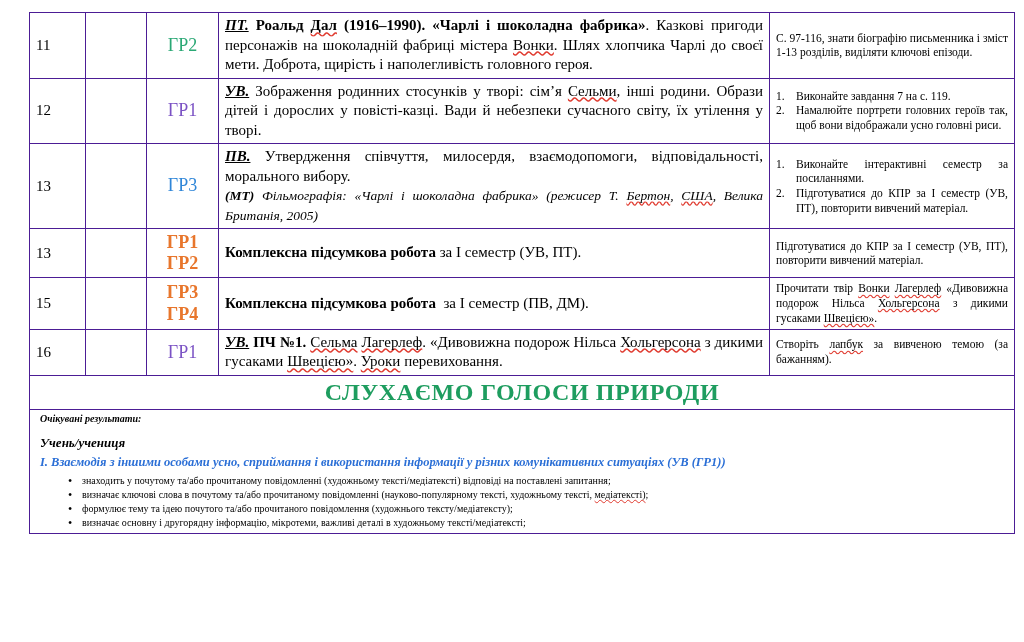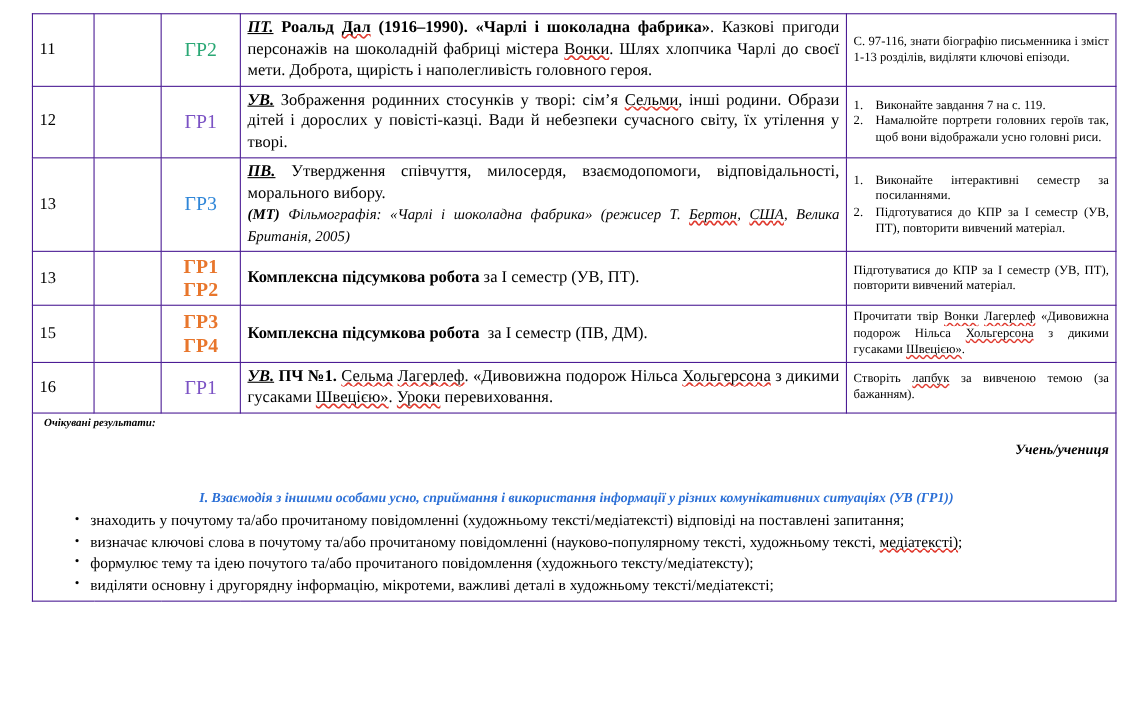--- a/index.html
+++ b/index.html
@@ -58,28 +58,28 @@
 
   .sect-head td{
     text-align:center;padding:9px 0 11px;
   }
   .sect-head .title{
     color:#1e9d5f;font-weight:bold;font-size:24px;letter-spacing:.6px;
   }
 
   .results td{padding:8px 10px 4px 10px;}
   .res-h{font-weight:bold;font-style:italic;font-size:10px;margin:0 0 11px 4px;}
-  .res-sub{font-weight:bold;font-style:italic;font-size:13px;margin:0 0 28px 4px;text-align:right;}
+  .res-sub{font-weight:bold;font-style:italic;font-size:13px;margin:0 0 4px 4px;}
   .res-blue{
     color:#2b6fd6;font-style:italic;font-weight:bold;font-size:12.5px;
     margin:0 0 4px 4px;
   }
   ul.res-bul{margin:0;padding:0 0 0 46px;list-style:none;}
   ul.res-bul li{
-    position:relative;font-size:14px;line-height:1.42;
+    position:relative;font-size:10px;line-height:1.42;
   }
   ul.res-bul li:before{
     content:"\2022";position:absolute;left:-14px;top:-1px;font-size:12px;
   }
 
   .sq{
     text-decoration:underline;
     text-decoration-color:#e03a2f;
     text-decoration-style:wavy;
     text-decoration-skip-ink:none;
@@ -182,28 +182,31 @@
           <td class="c-grp">
             <div class="grp gr-purple">ГР1</div>
           </td>
           <td class="c-main">
             <div class="main-txt"><span class="tag">УВ.</span> <span class="pch">ПЧ №1.</span> <span class="sq">Сельма</span> <span class="sq">Лагерлеф</span>. «Дивовижна подорож Нільса <span class="sq">Хольгерсона</span> з дикими гусаками <span class="sq">Швецією»</span>. <span class="sq">Уроки</span> перевиховання.</div>
           </td>
           <td class="c-hw">
             <div class="hw-p">Створіть <span class="sq">лапбук</span> за вивченою темою (за бажанням).</div>
           </td>
         </tr>
+        <tr class="sect-head">
+          <td colspan="5"><span class="title" style="color: rgb(30, 157, 95);">СЛУХАЄМО ГОЛОСИ ПРИРОДИ</span></td>
+        </tr>
         <tr class="results">
           <td colspan="5">
             <div class="res-h">Очікувані результати:</div>
             <div class="res-sub">Учень/учениця</div>
-            <div class="res-blue" style="color: rgb(43, 111, 214); text-align: center;">І. Взаємодія з іншими особами усно, сприймання і використання інформації у різних комунікативних ситуаціях (УВ (ГР1))</div>
+            <div class="res-blue" style="color: rgb(43, 111, 214);">І. Взаємодія з іншими особами усно, сприймання і використання інформації у різних комунікативних ситуаціях (УВ (ГР1))</div>
             <ul class="res-bul">
               <li>знаходить у почутому та/або прочитаному  повідомленні (художньому тексті/медіатексті) відповіді на поставлені запитання;</li>
               <li>визначає ключові слова в почутому та/або прочитаному  повідомленні (науково-популярному тексті, художньому тексті, <span class="sq">медіатексті)</span>;</li>
               <li>формулює тему та ідею почутого та/або прочитаного  повідомлення (художнього тексту/медіатексту);</li>
-              <li>виділяти основну і другорядну інформацію, мікротеми, важливі деталі в художньому тексті/медіатексті;</li>
+              <li>визначає основну і другорядну інформацію, мікротеми, важливі деталі в художньому тексті/медіатексті;</li>
             </ul>
           </td>
         </tr>
       </tbody>
   </table>
 </div>
 
 </body></html>

